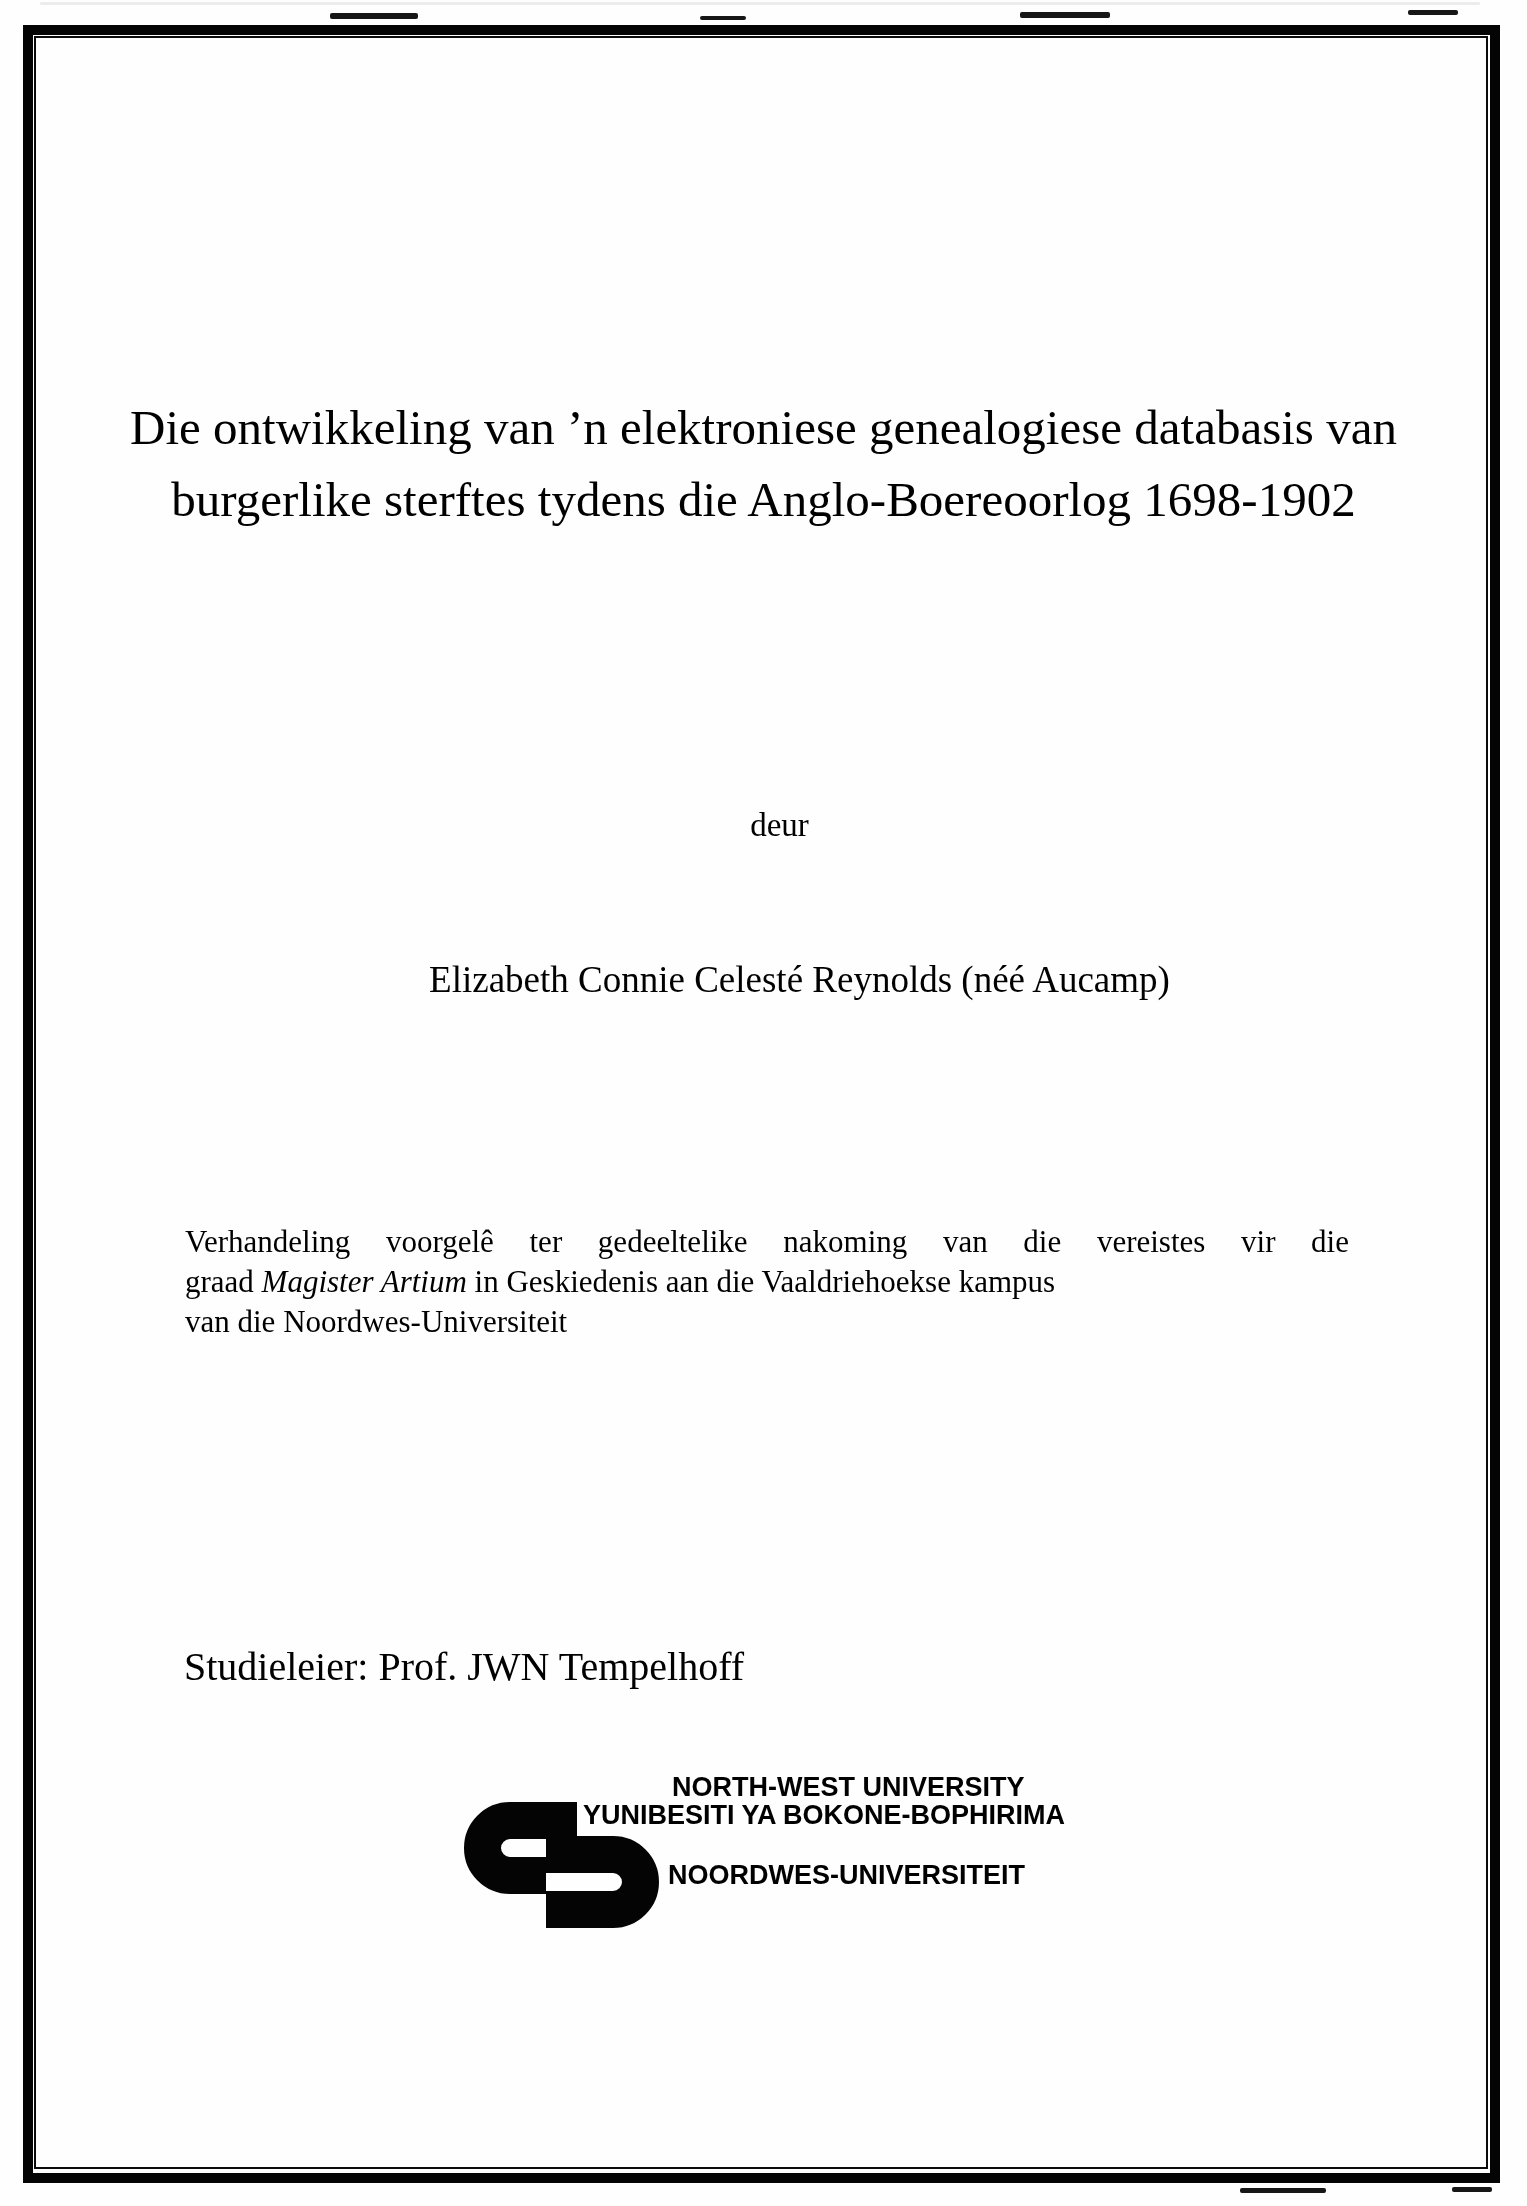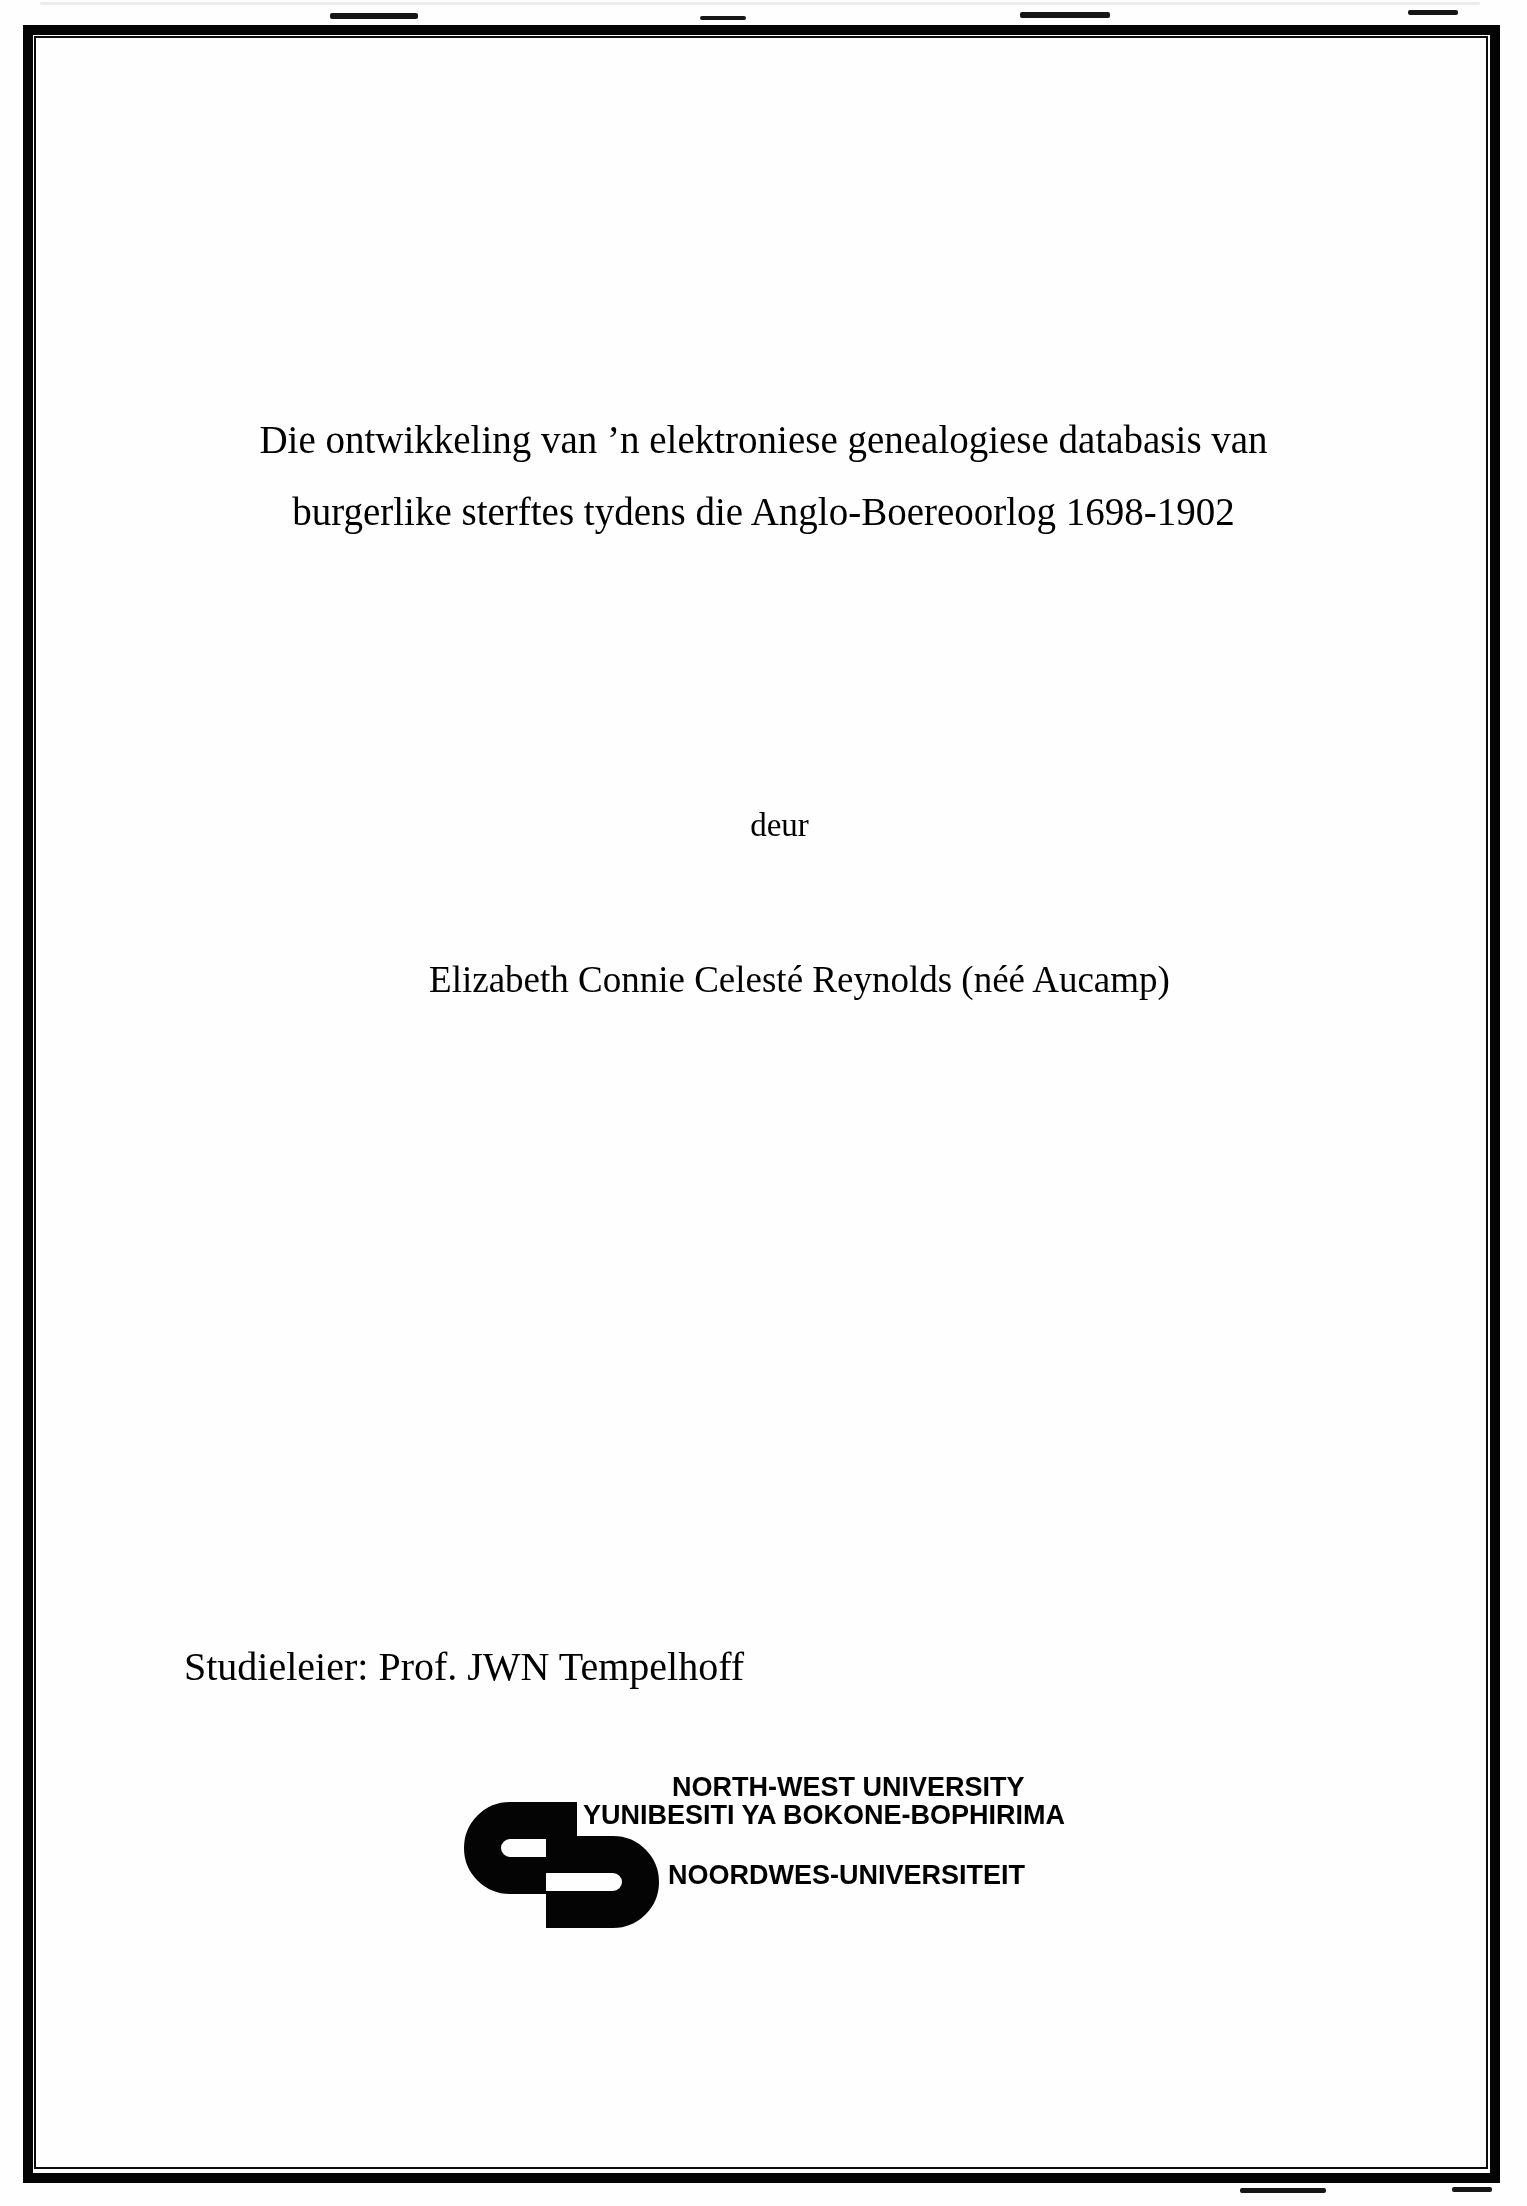--- a/index.html
+++ b/index.html
@@ -10,22 +10,22 @@
   
   .frame-outer{
     position:absolute;left:23px;top:25px;width:1477px;height:2158px;
     border:10px solid #040404;box-sizing:border-box;
   }
   .frame-inner{
     position:absolute;inset:0;margin:1px 2px 4px 1px;border:2px solid #0b0b0b;
   }
   
   .title{
-    position:absolute;top:404px;left:0;width:100%;margin:0;
-    text-align:center;font-size:39px;line-height:72px;font-weight:normal;
+    position:absolute;top:392px;left:0;width:100%;margin:0;
+    text-align:center;font-size:49px;line-height:72px;font-weight:normal;
   }
   .deur{
     position:absolute;top:807px;left:16px;width:100%;text-align:center;font-size:33px;
   }
   .author{
     position:absolute;top:958px;left:0;width:100%;text-align:center;font-size:37px;padding-left:36px;
   }
   .statement{
     position:absolute;top:1222px;left:185px;width:1164px;
     font-size:31px;line-height:40px;
@@ -72,20 +72,25 @@
   </div>
 
   <h1 class="title">
     <div>Die ontwikkeling van ’n elektroniese genealogiese databasis van</div>
     <div>burgerlike sterftes tydens die Anglo-Boereoorlog 1698-1902</div>
   </h1>
 
   <div class="deur">deur</div>
   <div class="author">Elizabeth Connie Celesté Reynolds (néé Aucamp)</div>
 
+  <div class="statement">
+    <div class="justify">Verhandeling voorgelê ter gedeeltelike nakoming van die vereistes vir die</div>
+    <div><span>graad </span><span class="it">Magister Artium</span><span> in Geskiedenis aan die Vaaldriehoekse kampus</span></div>
+    <div>van die Noordwes-Universiteit</div>
+  </div>
 
   <div class="supervisor">
     <div>Studieleier: Prof. JWN Tempelhoff</div>
   </div>
 
   <div class="logo-mark">
     <svg width="196" height="130" viewBox="0 0 196 130" xmlns="http://www.w3.org/2000/svg">
 
       <path d="M113 20.5 H46 A27.5 27.5 0 0 0 46 75.5 H113" fill="none" stroke="#040404" stroke-width="37"></path>
 

